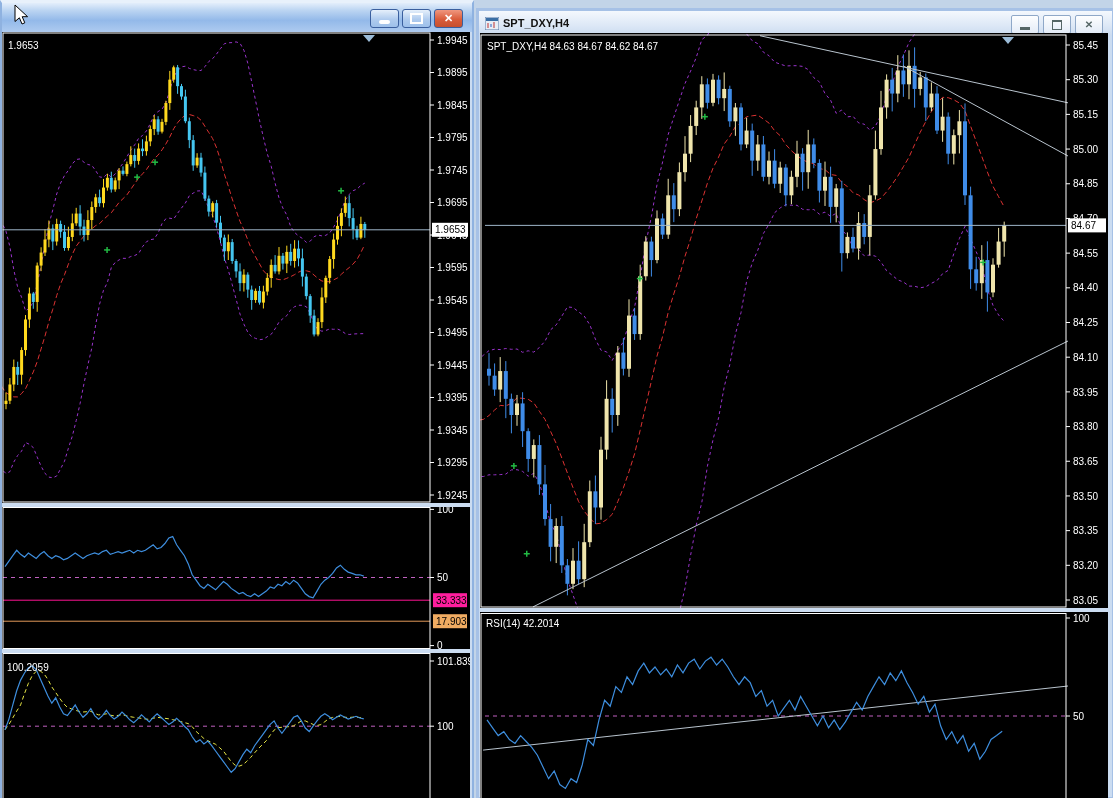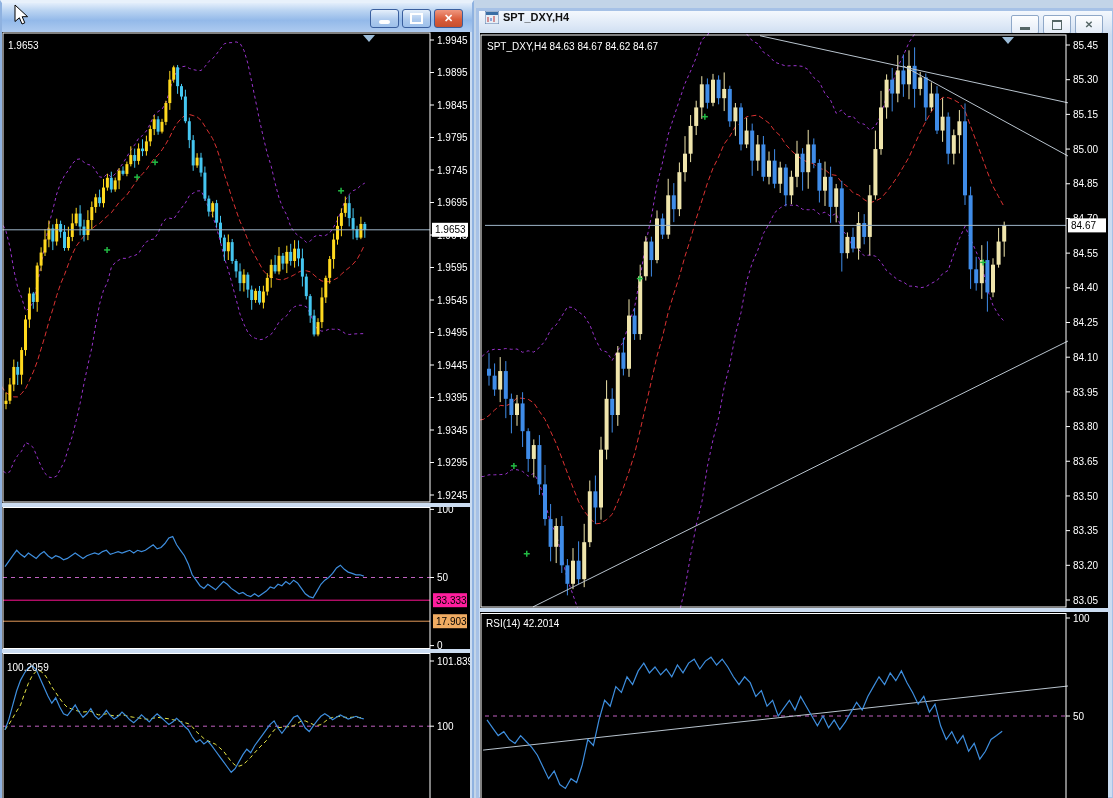--- a/index.html
+++ b/index.html
@@ -6,21 +6,21 @@
   .screen{position:relative;width:1113px;height:798px;overflow:hidden;
           background:#C2D4E8;font-family:"Liberation Sans",sans-serif;}
   .win{position:absolute;box-sizing:border-box;}
   .win-left{left:0;top:0;width:474px;height:800px;background:#CBDCF1;
             border:2px solid #8FB2E0;border-top:3px solid #E8F1FB;}
   .win-right{left:476px;top:8px;width:639px;height:792px;background:#CBDCF1;
              border:3px solid #A6C1E6;}
   .tb{position:absolute;left:0;top:0;right:0;}
   .tb-active{height:29px;background:linear-gradient(180deg,#E3EEFB 0%,#BCD5F2 25%,#93B9E9 60%,#AECBF0 100%);}
   .tb-inactive{height:24px;background:linear-gradient(180deg,#F4F8FD 0%,#DDE8F6 60%,#CCDCF0 100%);
-               display:flex;align-items:flex-start;}
+               display:flex;align-items:center;}
   .xpbtns{position:absolute;top:6px;right:9px;display:flex;gap:3px;}
   .xpb{width:27px;height:17px;border:1px solid #3A5F9E;border-radius:3px;
        background:linear-gradient(180deg,#E6F0FB,#AFCBEE 55%,#9DC0EA);
        display:flex;align-items:center;justify-content:center;}
   .xpb-close{background:linear-gradient(180deg,#F0977F,#D95C3B 55%,#C64F2E);}
   .g-min{display:block;width:11px;height:4px;background:#fff;border-radius:2px;margin-top:6px;}
   .g-max{display:block;width:9px;height:7px;border:2px solid #fff;}
   .g-x{color:#fff;font-size:11px;font-weight:bold;line-height:1;}
   .titlebar-icon{margin:0 4px 0 6px;}
   .win-title{font-size:11px;font-weight:bold;color:#111;}

